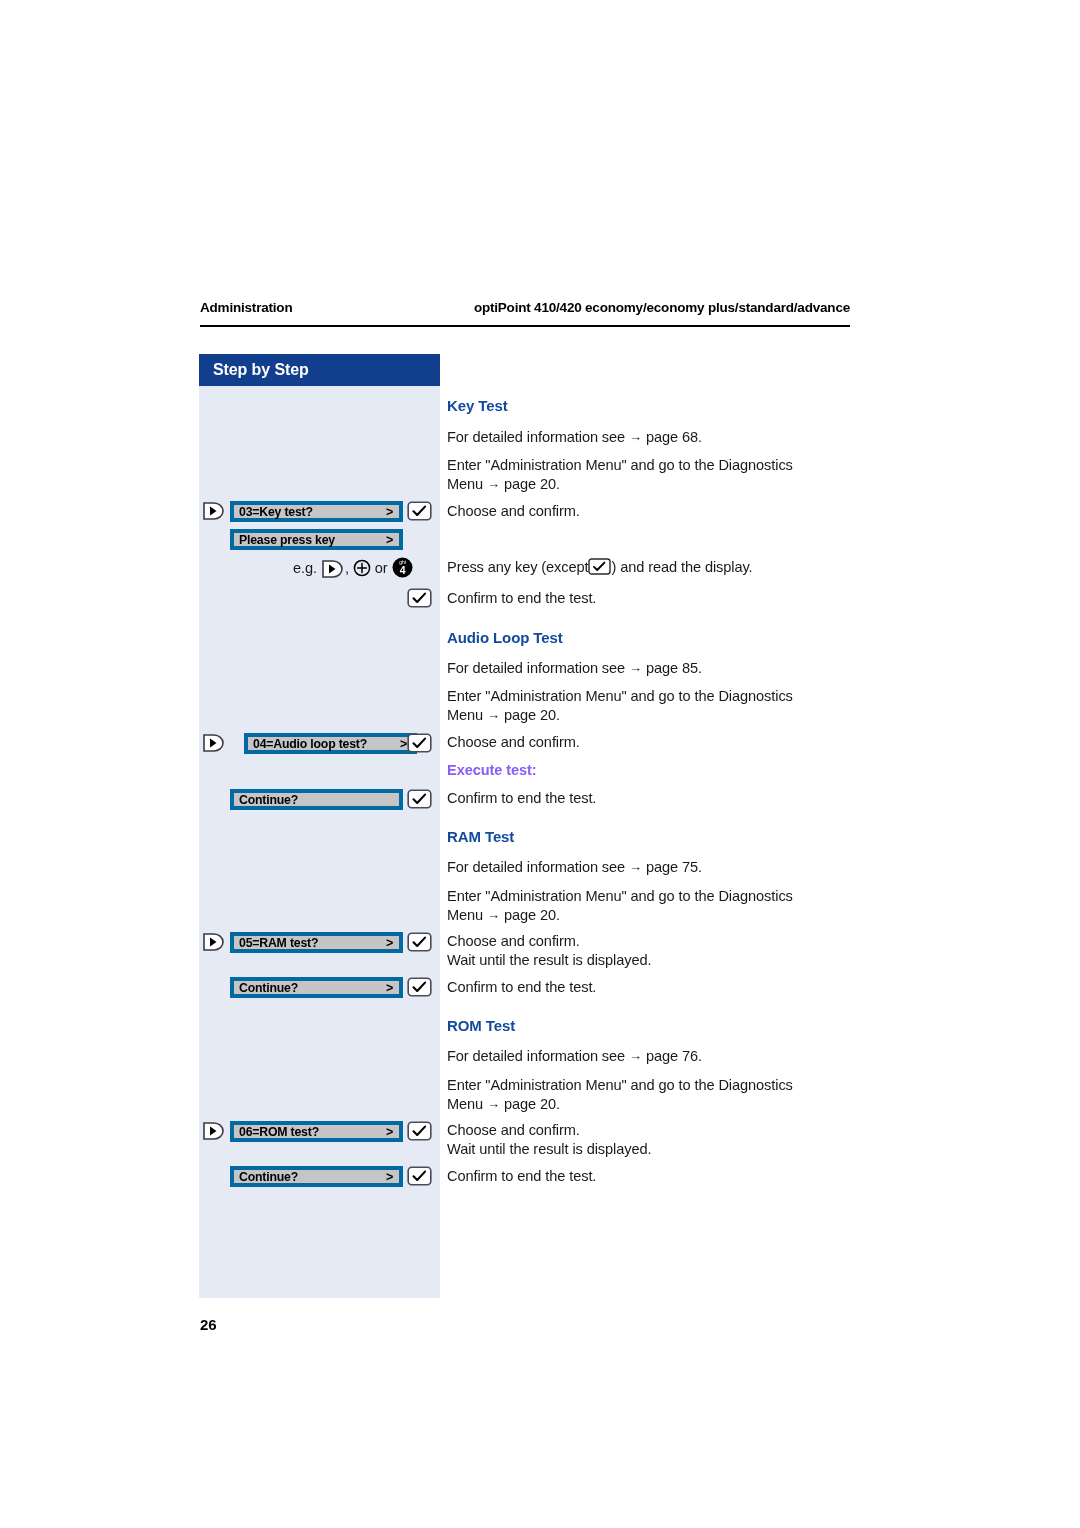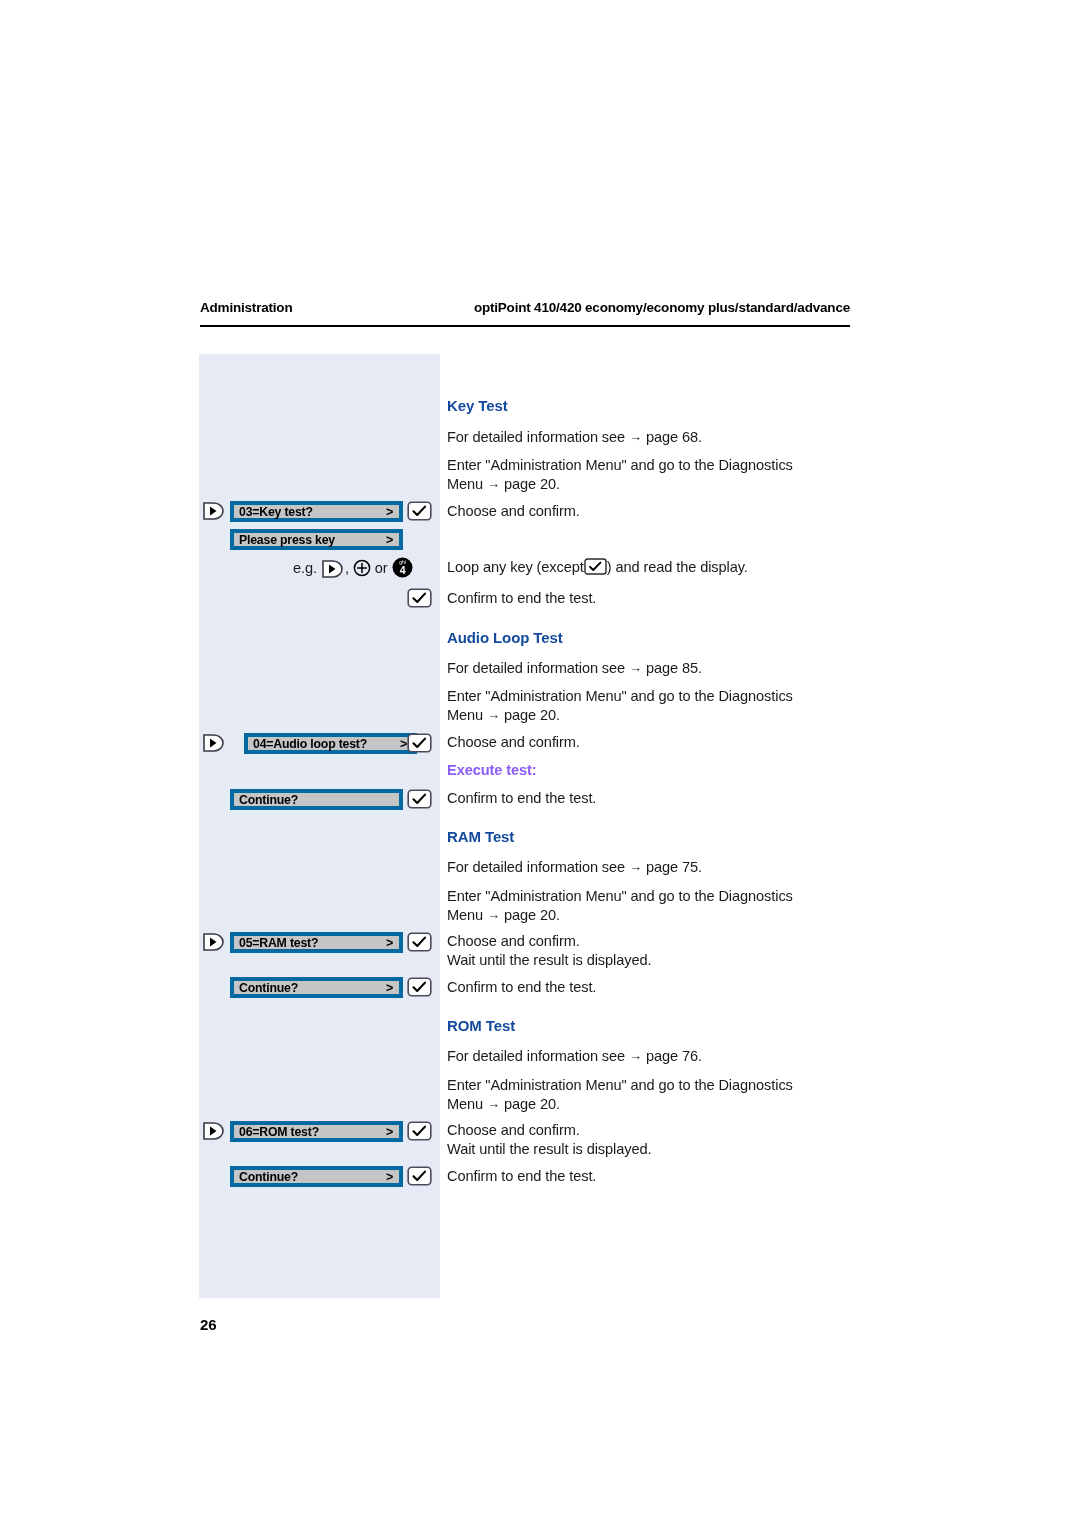--- a/index.html
+++ b/index.html
@@ -172,20 +172,23 @@
 
 <div class="page">
 
   <div class="runhead">
     <span class="left">Administration</span>
     <span class="right">optiPoint 410/420 economy/economy plus/standard/advance</span>
   </div>
   <div class="runrule"></div>
 
   <div class="sidebar"></div>
+  <div class="sidebar-title">
+    <span>Step by Step</span>
+  </div>
 
   <div class="abs sec-head" style="left:447px; top:349px;">Key Test</div>
 
   <div class="abs body-text" style="left:447px; top:380px; width:410px;">
     <span>For detailed information see</span>
     <span class="arrow-gl">→</span>
     <span>page 68.</span>
   </div>
 
   <div class="abs body-text" style="left:447px; top:408px; width:412px;">
@@ -236,21 +239,21 @@
     <span class="icon-key4">
       <svg viewBox="0 0 21 21" width="21" height="21">
         <circle cx="10.5" cy="10.5" r="10" fill="#000000"></circle>
         <text x="10.5" y="7.4" font-family="Liberation Sans, sans-serif" font-size="5" fill="#ffffff" text-anchor="middle">ghi</text>
         <text x="10.5" y="17" font-family="Liberation Sans, sans-serif" font-size="10.5" font-weight="bold" fill="#ffffff" text-anchor="middle">4</text>
       </svg>
     </span>
   </div>
 
   <div class="abs body-text" style="left:447px; top:510px; white-space:nowrap;">
-    <span>Loop any key (except</span><span class="icon-ok-inline">
+    <span>Press any key (except</span><span class="icon-ok-inline">
       <svg viewBox="0 0 23 17" width="23" height="17">
         <rect x="1" y="1" width="21" height="15" rx="2.5" ry="2.5" fill="#ffffff" stroke="#2a2a2a" stroke-width="1.4"></rect>
         <path d="M6 8.8 L9.2 12 L16.4 4.6" fill="none" stroke="#000000" stroke-width="1.9" stroke-linecap="round" stroke-linejoin="round"></path>
       </svg>
     </span><span>) and read the display.</span>
   </div>
 
   <span class="abs icon-ok" style="left:407px; top:540px;">
     <svg viewBox="0 0 25 20" width="25" height="20">
       <rect x="1.2" y="1.2" width="22.6" height="17.6" rx="3.5" ry="3.5" fill="#ffffff" stroke="#4a4a5a" stroke-width="1.6"></rect>

